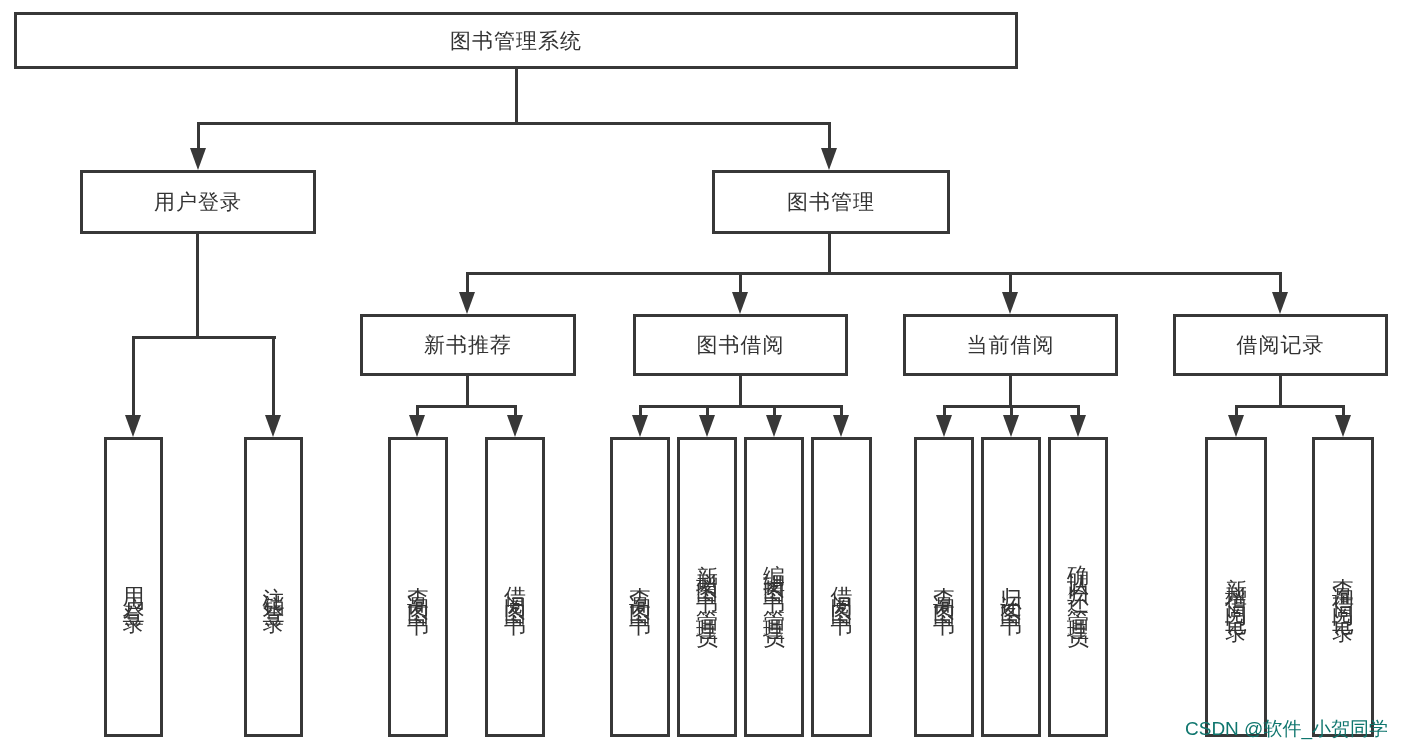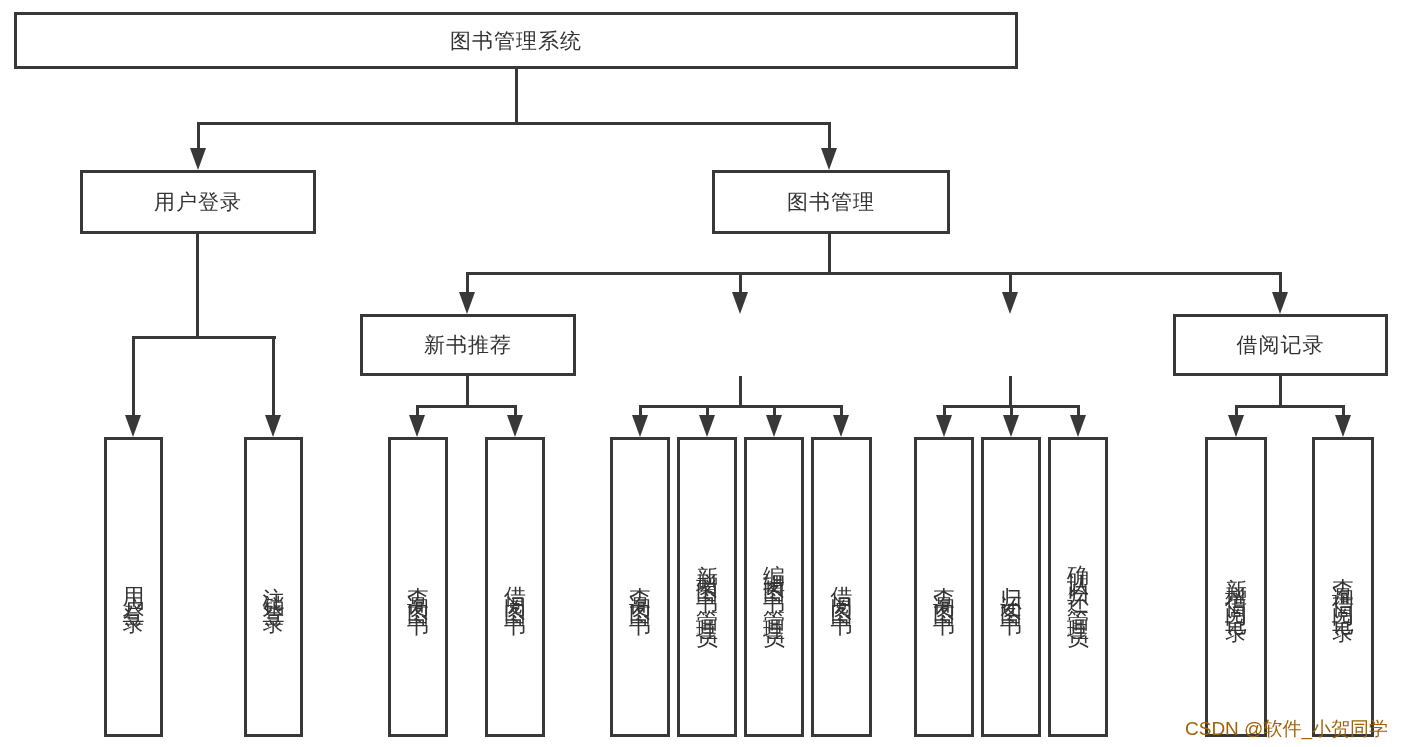--- a/index.html
+++ b/index.html
@@ -47,21 +47,21 @@
     height: 0;
     border-left: 8px solid transparent;
     border-right: 8px solid transparent;
     border-top: 22px solid #383838;
   }
   .watermark {
     position: absolute;
     left: 1185px;
     top: 716px;
     font-size: 19px;
-    color: #a16207;
+    color: #0f766e;
     white-space: nowrap;
   }
 </style>
 </head>
 <body>
 
 <div class="canvas">
 
   <div class="line" style="left:515px;top:69px;width:3px;height:53px"></div>
   <div class="line" style="left:197px;top:122px;width:634px;height:3px"></div>
@@ -129,20 +129,26 @@
   <div class="box hbox" style="left:80px;top:170px;width:236px;height:64px">
     <span>用户登录</span>
   </div>
   <div class="box hbox" style="left:360px;top:314px;width:216px;height:62px">
     <span>新书推荐</span>
   </div>
 
   <div class="box hbox" style="left:712px;top:170px;width:238px;height:64px">
     <span>图书管理</span>
   </div>
+  <div class="box hbox" style="left:633px;top:314px;width:215px;height:62px">
+    <span>图书借阅</span>
+  </div>
+  <div class="box hbox" style="left:903px;top:314px;width:215px;height:62px">
+    <span>当前借阅</span>
+  </div>
   <div class="box hbox" style="left:1173px;top:314px;width:215px;height:62px">
     <span>借阅记录</span>
   </div>
 
   <div class="box vbox" style="left:104px;top:437px;width:59px;height:300px">
     <span>用户登录</span>
   </div>
   <div class="box vbox" style="left:244px;top:437px;width:59px;height:300px">
     <span>注销登录</span>
   </div>

